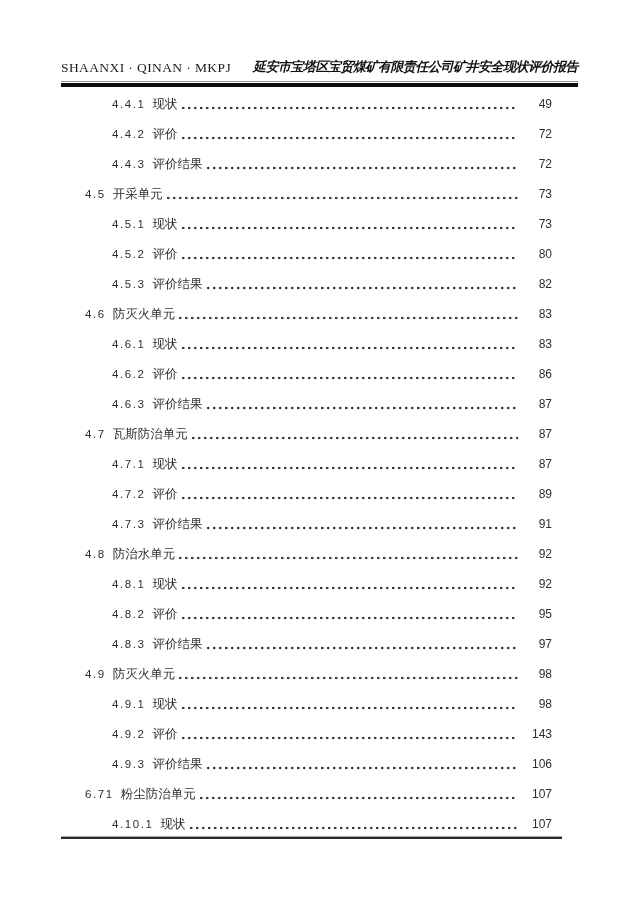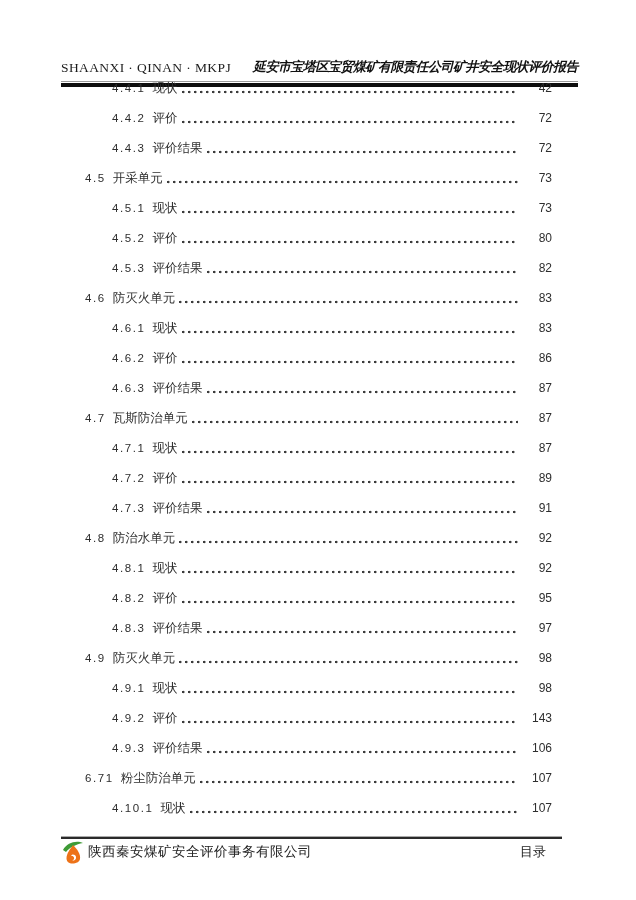--- a/index.html
+++ b/index.html
@@ -48,21 +48,21 @@
     top: 81px;
   }
   .header-rule .thin { height: 1px; background: #9a9a9a; }
   .header-rule .thick { height: 4px; background: #0d0d0d; margin-top: 1px; }
 
   
   .toc {
     position: absolute;
     left: 61px;
     width: 516px;
-    top: 73px;
+    top: 89px;
   }
   .toc-row {
     height: 30px;
     display: flex;
     align-items: center;
     padding-right: 25px;
     color: #2e2e2e;
     font-size: 12.5px;
     cursor: default;
   }
@@ -136,21 +136,21 @@
   <div class="header-rule">
     <div class="thin"></div>
     <div class="thick"></div>
   </div>
 
   <div class="toc">
     <div class="toc-row level-3">
       <span class="toc-num">4.4.1</span>
       <span class="toc-title">现状</span>
       <span class="toc-leader"></span>
-      <span class="toc-page">42</span>
+      <span class="toc-page">49</span>
     </div>
 
     <div class="toc-row level-3">
       <span class="toc-num">4.4.2</span>
       <span class="toc-title">评价</span>
       <span class="toc-leader"></span>
       <span class="toc-page">72</span>
     </div>
 
     <div class="toc-row level-3">
@@ -312,23 +312,14 @@
       <span class="toc-title">现状</span>
       <span class="toc-leader"></span>
       <span class="toc-page">107</span>
     </div>
   </div>
 
   <div class="footer-rule">
     <div class="thin"></div>
     <div class="thick"></div>
   </div>
-  <div class="footer">
-    <svg class="footer-logo" viewBox="0 0 23 24" xmlns="http://www.w3.org/2000/svg">
-      <path id="logo-leaf" d="M2 10 C 6 2, 16 0, 22 3 C 15 4.5, 9 7, 5 12 Z" fill="#3E9B36"></path>
-      <path id="logo-flame" d="M12 5 C 16 9, 20 14, 19 19 C 18.5 22, 15 23.5, 11.5 23.5 C 8 23.5, 5.5 21.5, 5.5 18.5 C 5.5 13, 9.5 9, 12 5 Z" fill="#ED7218"></path>
-      <path id="logo-swirl" d="M11.5 14.5 C 14 14.5, 15.5 16.2, 15 18.2 C 14.6 19.8, 13 20.8, 11.2 20.5 C 12.6 20, 13.4 18.8, 13 17.4 C 12.7 16.2, 11.5 15.6, 10.2 16 C 10.4 15.1, 10.8 14.6, 11.5 14.5 Z" fill="#ffffff"></path>
-    </svg>
-    <span class="footer-company">陕西秦安煤矿安全评价事务有限公司</span>
-    <span class="footer-section">目录</span>
-  </div>
 
 </div>
 
 </body></html>

